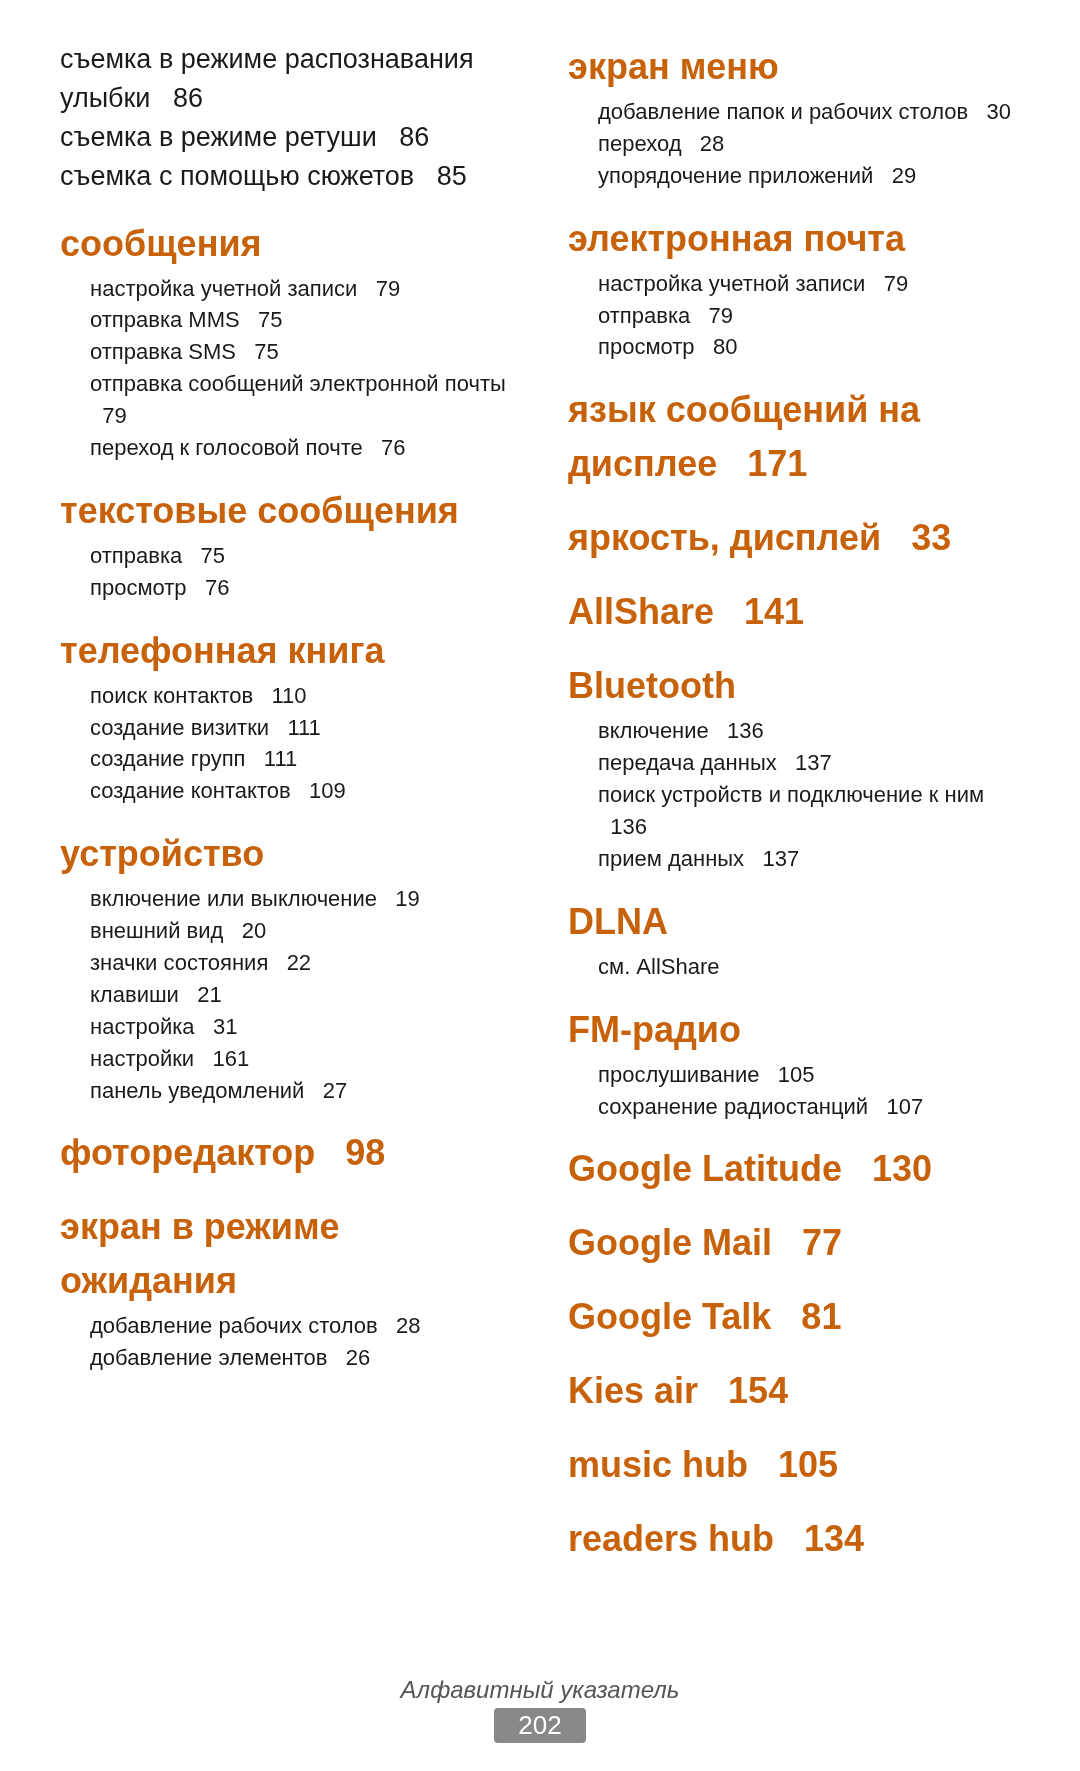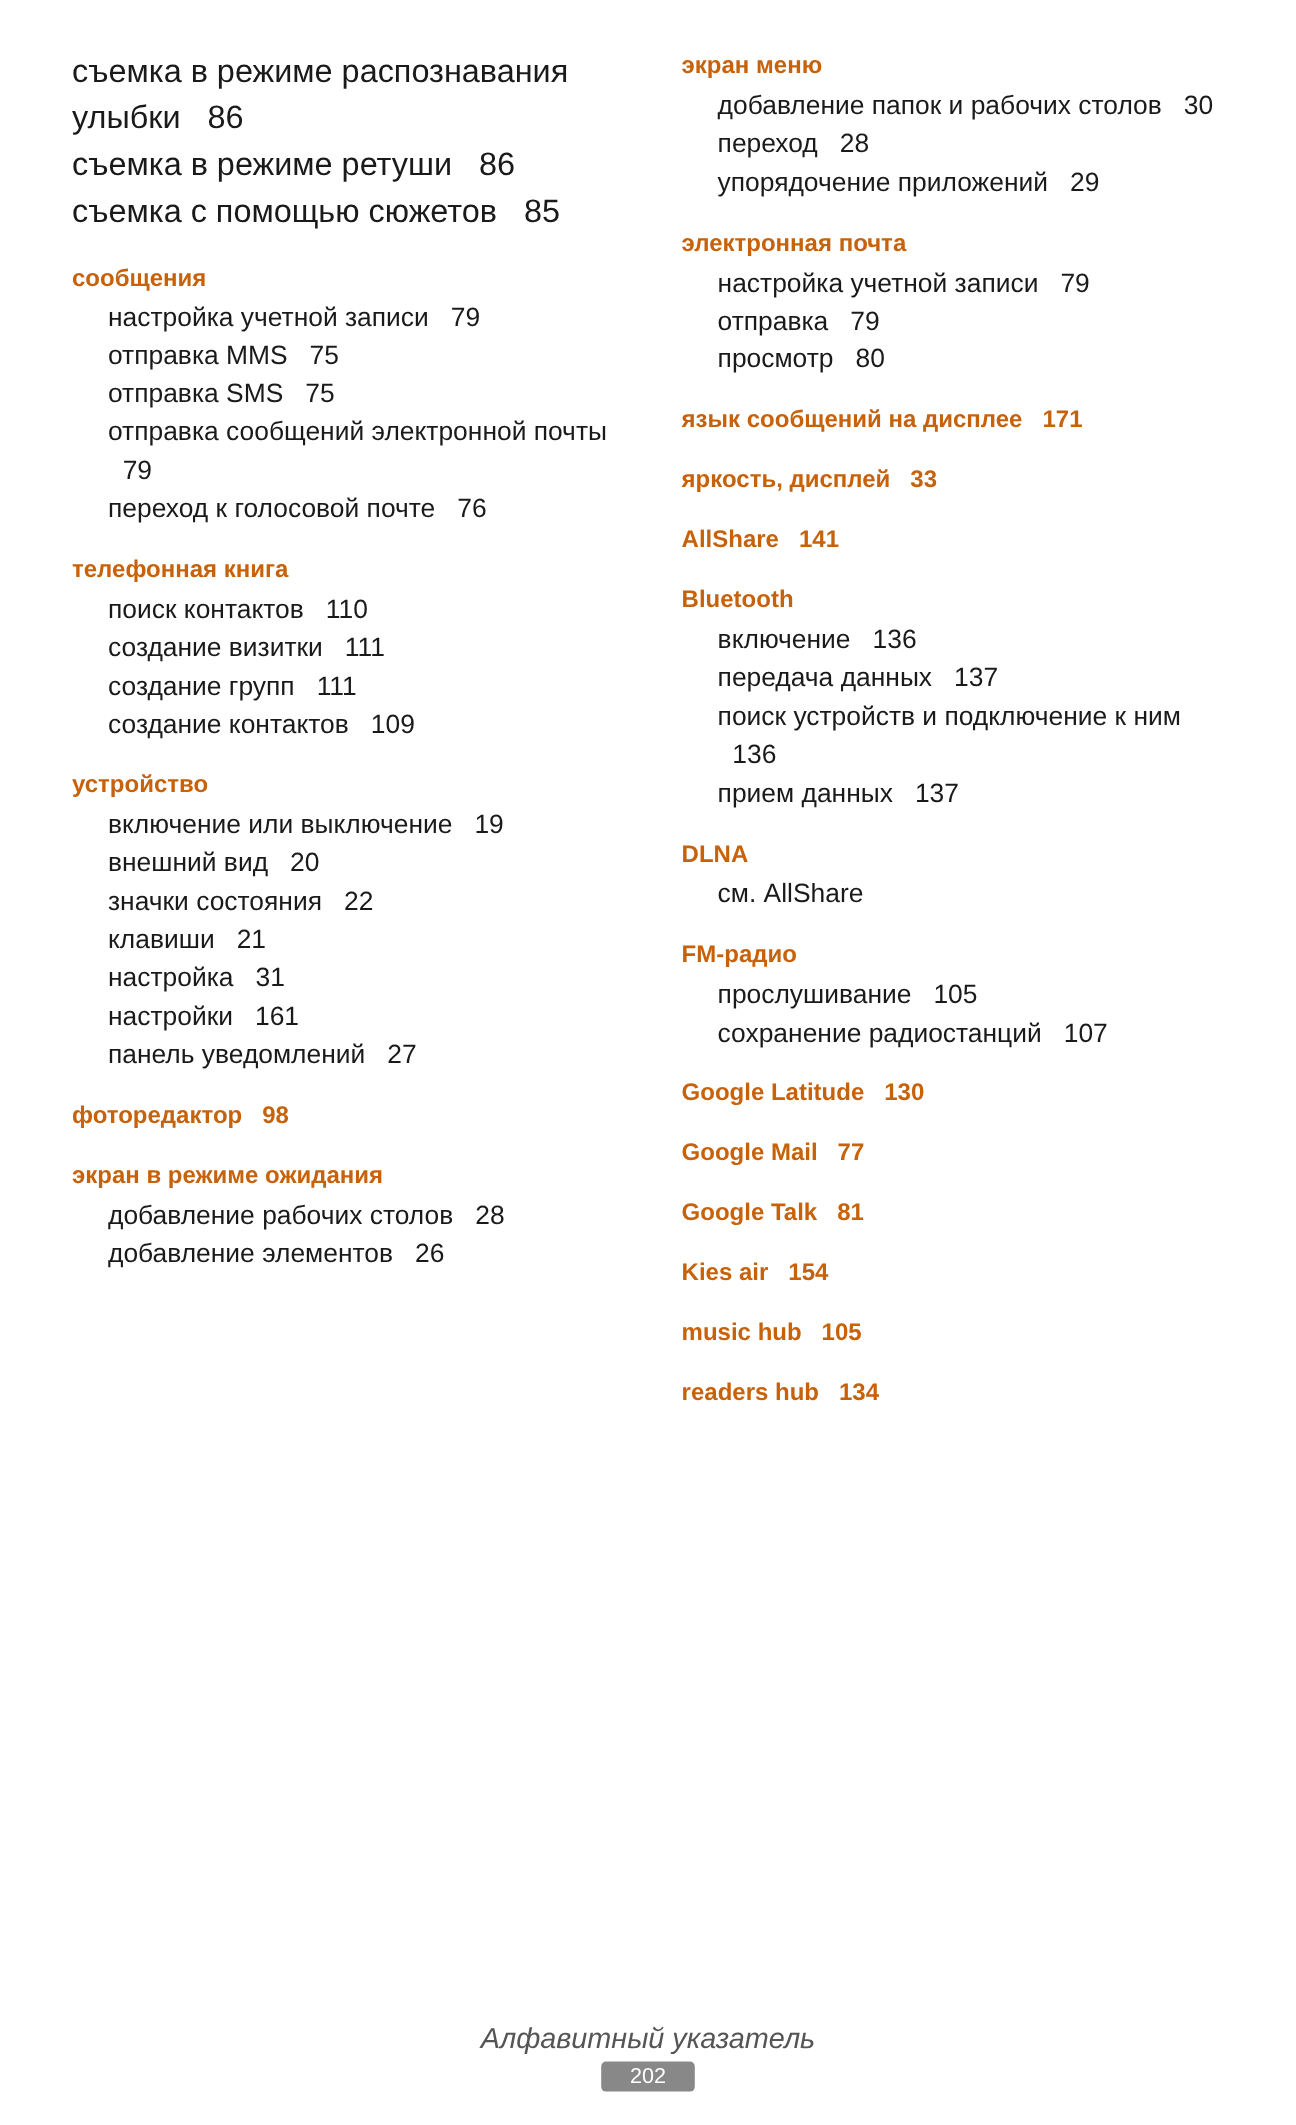--- a/index.html
+++ b/index.html
@@ -29,21 +29,21 @@
       line-height: 1.5;
       color: #1a1a1a;
     }
 
     .entry {
       margin-bottom: 20px;
     }
 
     .entry-header {
       color: #c8620a;
-      font-size: 20px;
+      font-size: 36px;
       font-weight: bold;
       margin-bottom: 2px;
     }
 
     .sub-items {
       padding-left: 30px;
     }
 
     .sub-item {
       font-size: 22px;
@@ -74,21 +74,21 @@
       color: #555;
       font-style: italic;
       display: block;
       margin-bottom: 4px;
     }
 
     .footer-page {
       display: inline-block;
       background: #888;
       color: #fff;
-      font-size: 18px;
+      font-size: 26px;
       padding: 2px 24px;
       border-radius: 4px;
       font-style: normal;
     }
   </style>
 </head>
 <body>
 
 <div class="columns">
 
@@ -104,20 +104,27 @@
       <div class="entry-header">сообщения</div>
       <div class="sub-items">
         <div class="sub-item">настройка учетной записи &nbsp;&nbsp;79</div>
         <div class="sub-item">отправка MMS &nbsp;&nbsp;75</div>
         <div class="sub-item">отправка SMS &nbsp;&nbsp;75</div>
         <div class="sub-item">отправка сообщений электронной почты &nbsp;&nbsp;79</div>
         <div class="sub-item">переход к голосовой почте &nbsp;&nbsp;76</div>
       </div>
     </div>
 
+    <div class="entry">
+      <div class="entry-header">текстовые сообщения</div>
+      <div class="sub-items">
+        <div class="sub-item">отправка &nbsp;&nbsp;75</div>
+        <div class="sub-item">просмотр &nbsp;&nbsp;76</div>
+      </div>
+    </div>
 
     <div class="entry">
       <div class="entry-header">телефонная книга</div>
       <div class="sub-items">
         <div class="sub-item">поиск контактов &nbsp;&nbsp;110</div>
         <div class="sub-item">создание визитки &nbsp;&nbsp;111</div>
         <div class="sub-item">создание групп &nbsp;&nbsp;111</div>
         <div class="sub-item">создание контактов &nbsp;&nbsp;109</div>
       </div>
     </div>

